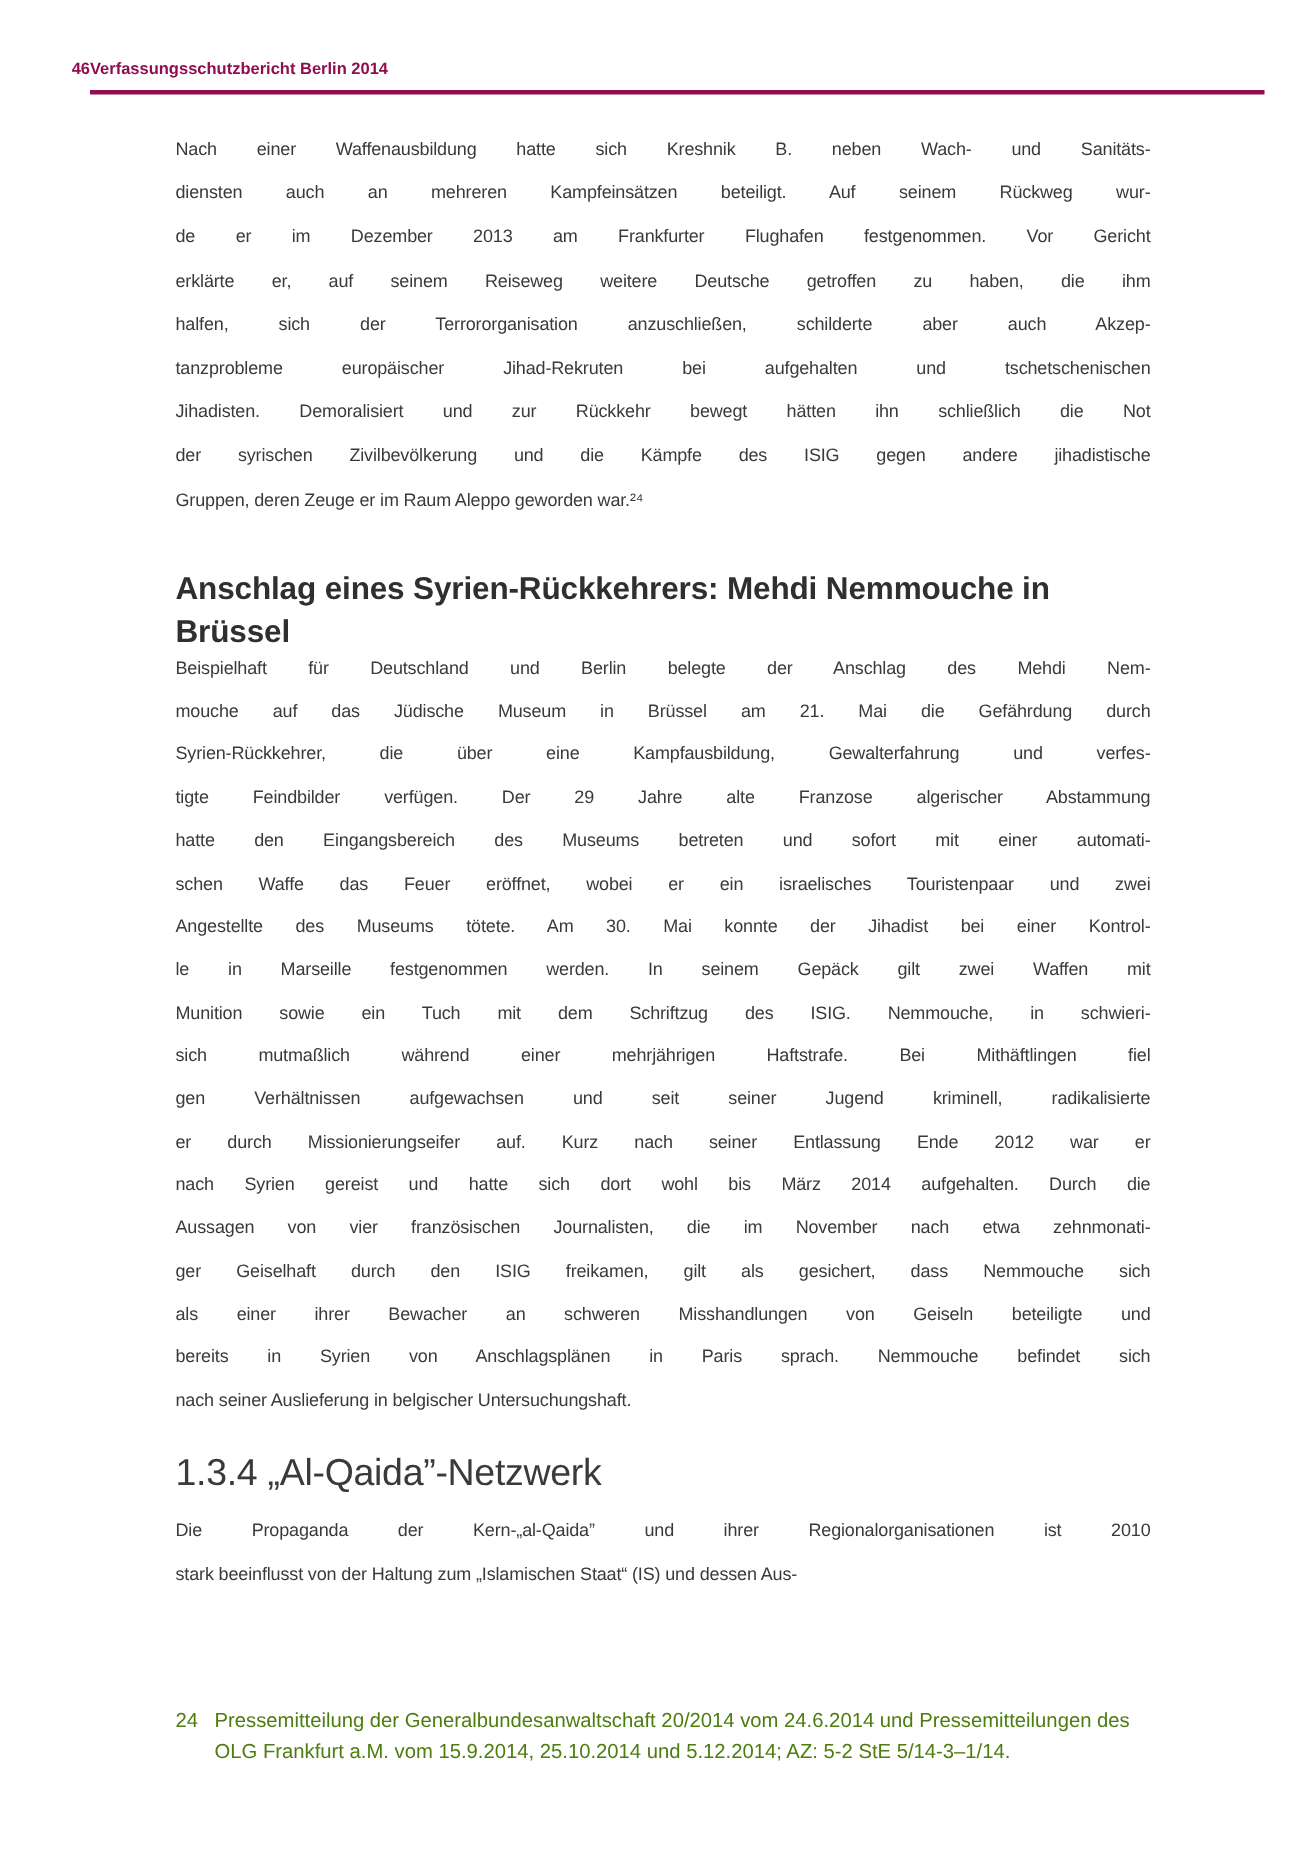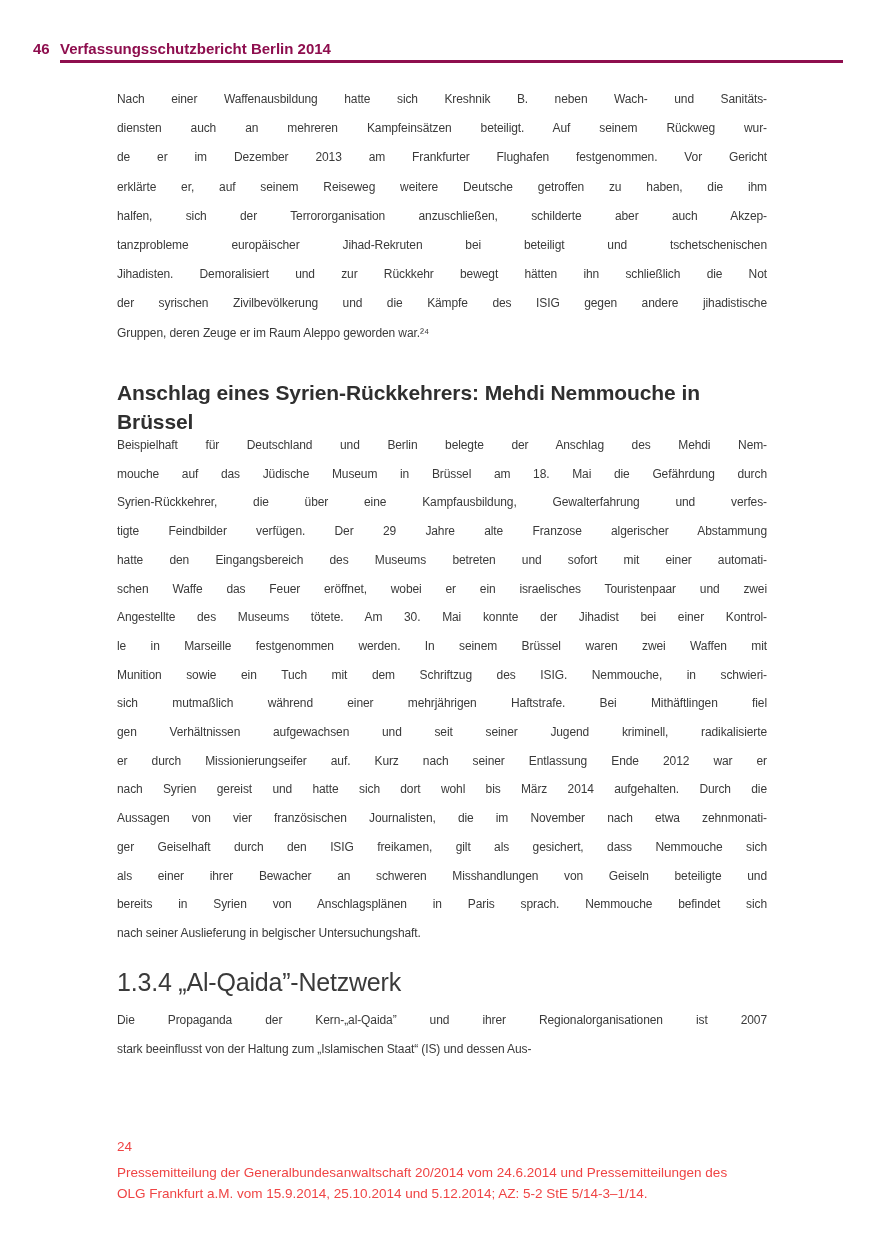--- a/index.html
+++ b/index.html
@@ -13,24 +13,25 @@
     position: relative;
     font-family: "Liberation Sans", sans-serif;
     color: #3a3a3a;
     overflow: hidden;
   }
   .page-header {
     position: absolute;
     top: 40px;
     left: 33px;
     right: 33px;
-    font-size: 15px;
+    font-size: 11px;
     font-weight: bold;
     color: #8e0e4e;
     display: flex;
+    text-align: right;
   }
   .page-number { width: 27px; }
   .header-rule {
     position: absolute;
     top: 60px;
     left: 60px;
     width: 783px;
     height: 3px;
     background: #8e0e4e;
   }
@@ -74,23 +75,22 @@
     color: #3a3a3a;
   }
   .para3 { top: 1006px; line-height: 28.9px; }
   .footnote {
     position: absolute;
     left: 117px;
     width: 660px;
     top: 1136px;
     font-size: 13.5px;
     line-height: 21px;
-    color: #ef4444;
+    color: #4d7c0f;
     display: flex;
-    flex-direction: column;
   }
   .footnote-number {
     width: 26px;
     flex: 0 0 26px;
   }
   .footnote-text .tline,
   .footnote-text .tline.last {
     text-align: center;
     text-align-last: left;
   }
@@ -103,53 +103,53 @@
   <span class="header-title">Verfassungsschutzbericht Berlin 2014</span>
 </div>
 <div class="header-rule"></div>
 
 <div class="content para1">
     <div class="tline">Nach einer Waffenausbildung hatte sich Kreshnik B. neben Wach- und Sanitäts-</div>
     <div class="tline">diensten auch an mehreren Kampfeinsätzen beteiligt. Auf seinem Rückweg wur-</div>
     <div class="tline">de er im Dezember 2013 am Frankfurter Flughafen festgenommen. Vor Gericht</div>
     <div class="tline">erklärte er, auf seinem Reiseweg weitere Deutsche getroffen zu haben, die ihm</div>
     <div class="tline">halfen, sich der Terrororganisation anzuschließen, schilderte aber auch Akzep-</div>
-    <div class="tline">tanzprobleme europäischer Jihad-Rekruten bei beteiligt und tschetschenischen</div>
+    <div class="tline">tanzprobleme europäischer Jihad-Rekruten bei aufgehalten und tschetschenischen</div>
     <div class="tline">Jihadisten. Demoralisiert und zur Rückkehr bewegt hätten ihn schließlich die Not</div>
     <div class="tline">der syrischen Zivilbevölkerung und die Kämpfe des ISIG gegen andere jihadistische</div>
     <div class="tline last">Gruppen, deren Zeuge er im Raum Aleppo geworden war.²⁴</div>
   </div>
 
 <div class="subheading">Anschlag eines Syrien-Rückkehrers: Mehdi Nemmouche in Brüssel</div>
 
 <div class="content para2">
     <div class="tline">Beispielhaft für Deutschland und Berlin belegte der Anschlag des Mehdi Nem-</div>
-    <div class="tline">mouche auf das Jüdische Museum in Brüssel am 18. Mai die Gefährdung durch</div>
+    <div class="tline">mouche auf das Jüdische Museum in Brüssel am 21. Mai die Gefährdung durch</div>
     <div class="tline">Syrien-Rückkehrer, die über eine Kampfausbildung, Gewalterfahrung und verfes-</div>
     <div class="tline">tigte Feindbilder verfügen. Der 29 Jahre alte Franzose algerischer Abstammung</div>
     <div class="tline">hatte den Eingangsbereich des Museums betreten und sofort mit einer automati-</div>
     <div class="tline">schen Waffe das Feuer eröffnet, wobei er ein israelisches Touristenpaar und zwei</div>
     <div class="tline">Angestellte des Museums tötete. Am 30. Mai konnte der Jihadist bei einer Kontrol-</div>
-    <div class="tline">le in Marseille festgenommen werden. In seinem Brüssel waren zwei Waffen mit</div>
+    <div class="tline">le in Marseille festgenommen werden. In seinem Gepäck gilt zwei Waffen mit</div>
     <div class="tline">Munition sowie ein Tuch mit dem Schriftzug des ISIG. Nemmouche, in schwieri-</div>
     <div class="tline">sich mutmaßlich während einer mehrjährigen Haftstrafe. Bei Mithäftlingen fiel</div>
     <div class="tline">gen Verhältnissen aufgewachsen und seit seiner Jugend kriminell, radikalisierte</div>
     <div class="tline">er durch Missionierungseifer auf. Kurz nach seiner Entlassung Ende 2012 war er</div>
     <div class="tline">nach Syrien gereist und hatte sich dort wohl bis März 2014 aufgehalten. Durch die</div>
     <div class="tline">Aussagen von vier französischen Journalisten, die im November nach etwa zehnmonati-</div>
     <div class="tline">ger Geiselhaft durch den ISIG freikamen, gilt als gesichert, dass Nemmouche sich</div>
     <div class="tline">als einer ihrer Bewacher an schweren Misshandlungen von Geiseln beteiligte und</div>
     <div class="tline">bereits in Syrien von Anschlagsplänen in Paris sprach. Nemmouche befindet sich</div>
     <div class="tline last">nach seiner Auslieferung in belgischer Untersuchungshaft.</div>
   </div>
 
 <div class="section-heading">1.3.4 „Al-Qaida”-Netzwerk</div>
 
 <div class="content para3">
-    <div class="tline">Die Propaganda der Kern-„al-Qaida” und ihrer Regionalorganisationen ist 2007</div>
+    <div class="tline">Die Propaganda der Kern-„al-Qaida” und ihrer Regionalorganisationen ist 2010</div>
     <div class="tline last">stark beeinflusst von der Haltung zum „Islamischen Staat“ (IS) und dessen Aus-</div>
   </div>
 
 <div class="footnote">
   <span class="footnote-number">24</span>
   <div class="footnote-text">
       <div class="tline">Pressemitteilung der Generalbundesanwaltschaft 20/2014 vom 24.6.2014 und Pressemitteilungen des</div>
       <div class="tline last">OLG Frankfurt a.M. vom 15.9.2014, 25.10.2014 und 5.12.2014; AZ: 5-2 StE 5/14-3–1/14.</div>
     </div>
 </div>

